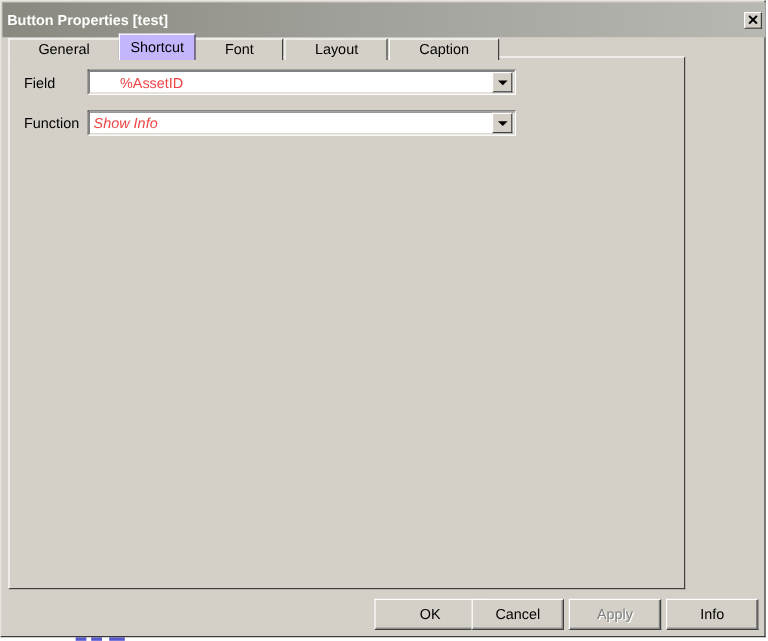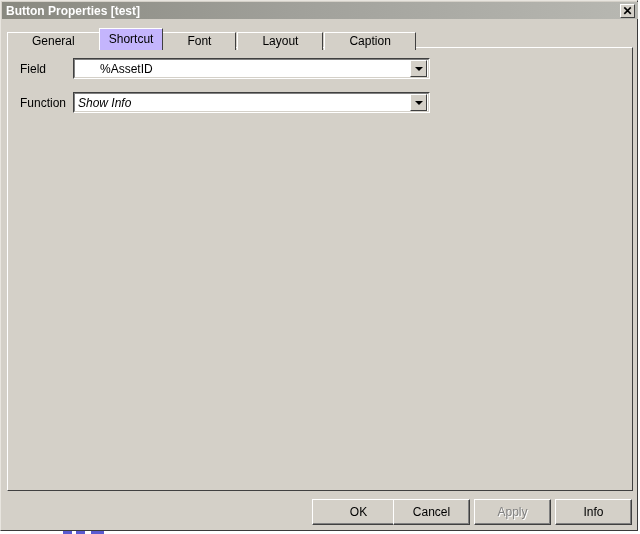--- a/index.html
+++ b/index.html
@@ -44,21 +44,21 @@
     border-right: 1px solid #3a3a3a;
     border-bottom: 1px solid #3a3a3a;
     box-sizing: border-box;
   }
 
   
   #titlebar {
     position: absolute;
     left: 1px; top: 1px;
     width: 636px;
-    height: 17px;
+    height: 29px;
     background: linear-gradient(to right, #898980 0%, #a0a09a 45%, #b8b8b2 100%);
     display: flex;
     align-items: center;
     box-sizing: border-box;
   }
   #title-text {
     color: #ffffff;
     font-weight: bold;
     font-size: 12px;
     padding-left: 4px;
@@ -131,21 +131,21 @@
     border-left: 1px solid #ffffff;
     border-right: 1px solid #404040;
     background: #c4b5fd;
   }
 
   
   #tabpanel {
     position: absolute;
     left: 6px;
     top: 46px;
-    width: 626px;
+    width: 564px;
     height: 444px;
     background: #d4d0c8;
     border-top: 1px solid #ffffff;
     border-left: 1px solid #ffffff;
     border-right: 1px solid #404040;
     border-bottom: 1px solid #404040;
     box-sizing: border-box;
     z-index: 2;
   }
 
@@ -180,21 +180,21 @@
     border-left: 1px solid #808080;
     border-right: 1px solid #d4d0c8;
     border-bottom: 1px solid #d4d0c8;
     box-sizing: border-box;
     background: #ffffff;
     display: flex;
     align-items: center;
   }
   .combo-text {
     font-size: 12px;
-    color: #000000;
+    color: #ef4444;
     white-space: nowrap;
     flex: 1 1 auto;
     overflow: hidden;
   }
   .combo-btn {
     width: 17px;
     height: 17px;
     margin-right: 1px;
     background: #d4d0c8;
     border-top: 1px solid #ffffff;

